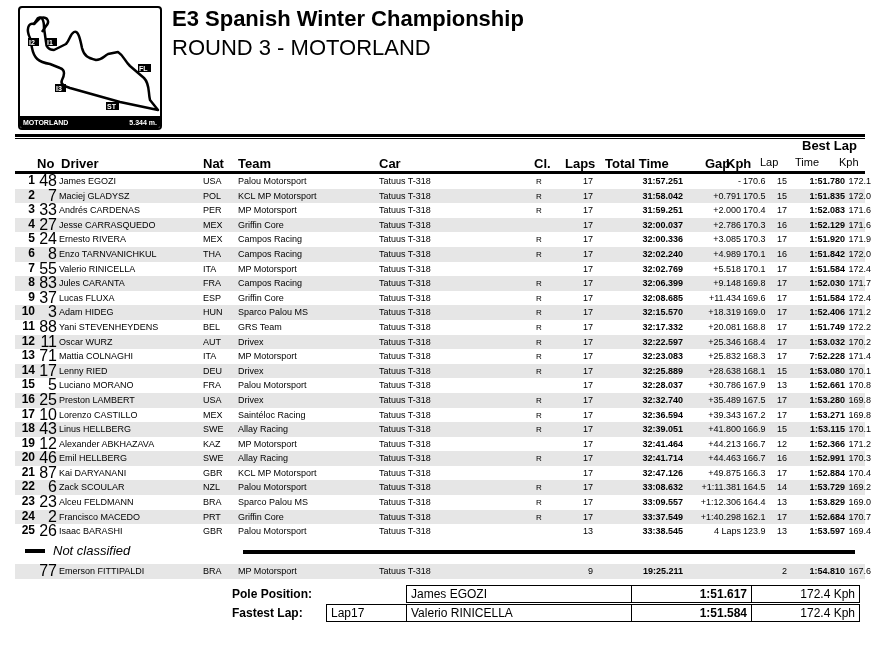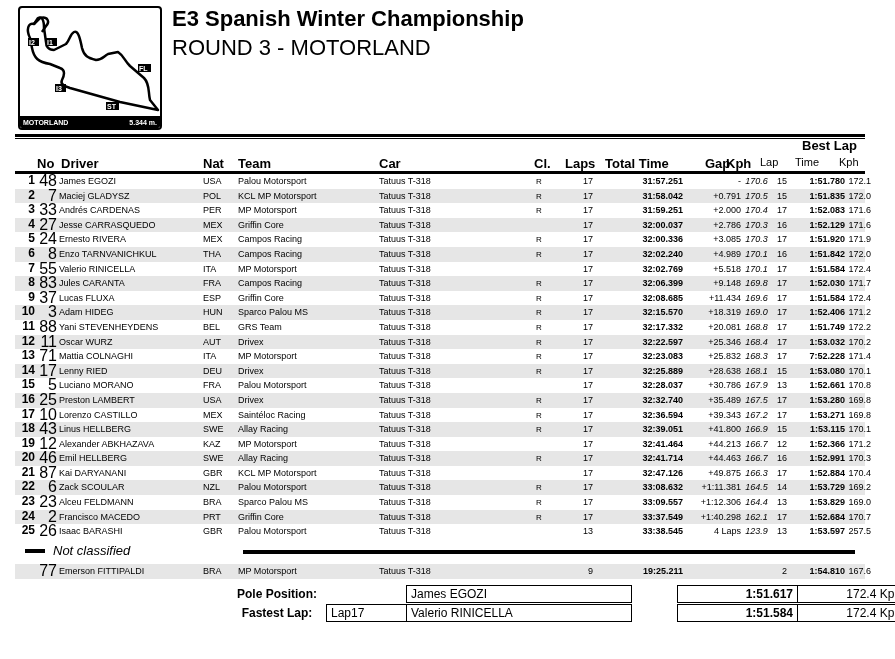--- a/index.html
+++ b/index.html
@@ -38,37 +38,37 @@
   .pos { left: 0; width: 20px; text-align: right; font-size: 12px; font-weight: bold; top: 0 !important; }
   .no { left: 20px; width: 22px; text-align: right; font-size: 16px; top: 0 !important; }
   .drv { left: 44px; }
   .nat { left: 188px; }
   .team { left: 223px; }
   .car { left: 364px; }
   .cl { left: 521px; font-size: 8px; }
   .laps { left: 558px; width: 20px; text-align: right; }
   .tt { left: 598px; width: 70px; text-align: right; font-weight: bold; }
   .gap { left: 668px; width: 58px; text-align: right; }
-  .kph { left: 728px; width: 27px; text-align: center; font-style: italic; }
+  .kph { left: 728px; width: 27px; text-align: left; }
   .blap { left: 758px; width: 14px; text-align: right; }
   .btime { left: 776px; width: 54px; text-align: right; font-weight: bold; }
   .bkph { left: 832px; width: 24px; text-align: right; }
 
   .nc-label { position: absolute; left: 25px; top: 543px; font-size: 13px; font-style: italic; display: flex; align-items: center; }
   .nc-dash { display: inline-block; width: 20px; height: 4px; background: #000; margin-right: 8px; }
   .nc-rule { position: absolute; left: 243px; top: 550px; width: 612px; height: 4px; background: #000; }
   .nc-row { position: absolute; left: 15px; top: 564px; width: 850px; }
 
   .summary { position: absolute; left: 220px; top: 585px; }
-  .sum-label { position: absolute; font-weight: bold; font-size: 12px; white-space: nowrap; text-align: center; }
+  .sum-label { position: absolute; font-weight: bold; font-size: 12px; white-space: nowrap; text-align: left; }
   .sum-box {
     position: absolute; border: 1px solid #000; height: 18px; box-sizing: border-box;
     font-size: 12px; line-height: 16px; padding: 0 4px; white-space: nowrap;
   }
-  .sum-box.right { text-align: right; margin-left: 46px; }
+  .sum-box.right { text-align: right; }
   .sum-box.bold { font-weight: bold; }
 </style>
 </head>
 <body>
 
 <div class="track-map">
   <svg width="140" height="108" viewBox="0 0 140 108">
     <path d="M14 16 C8 14 6 22 10 30 L12 40 C14 50 18 54 30 56 L40 60 C46 62 44 68 42 72 C40 76 44 78 50 80 L100 94 L138 102 L130 92 C128 84 130 76 124 70 L110 58 C104 52 104 48 98 44 L88 46 C84 48 82 52 76 52 C68 50 64 48 62 40 C60 30 58 22 54 24 C50 26 50 32 46 36 L34 42 C28 42 26 38 26 34 L24 20 C24 12 22 8 18 10 Z" fill="none" stroke="#000" stroke-width="2.5" stroke-linejoin="round"></path>
     <path d="M14 16 L20 10 C28 8 30 14 26 18 L22 24" fill="none" stroke="#000" stroke-width="2.5"></path>
     <g font-family="Liberation Sans, sans-serif" font-size="7" font-weight="bold">
@@ -507,21 +507,21 @@
       <span class="nat">GBR</span>
       <span class="team">Palou Motorsport</span>
       <span class="car">Tatuus T-318</span>
       <span class="cl"></span>
       <span class="laps">13</span>
       <span class="tt">33:38.545</span>
       <span class="gap">4 Laps</span>
       <span class="kph">123.9</span>
       <span class="blap">13</span>
       <span class="btime">1:53.597</span>
-      <span class="bkph">257.5</span>
+      <span class="bkph">169.4</span>
     </div>
   </div>
 
 <div class="nc-label">
   <span class="nc-dash"></span>
   <span>Not classified</span>
 </div>
 <div class="nc-rule"></div>
 <div class="nc-row" id="nc-rows">
     <div class="row alt">

